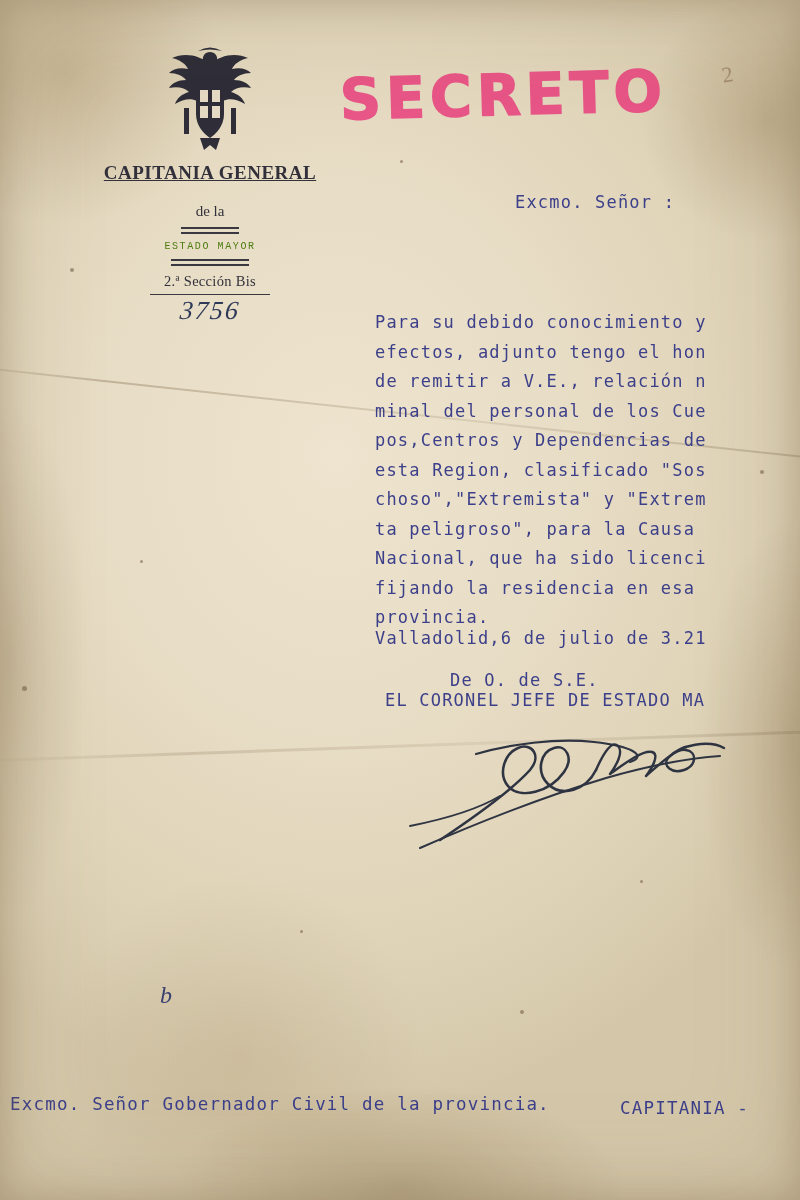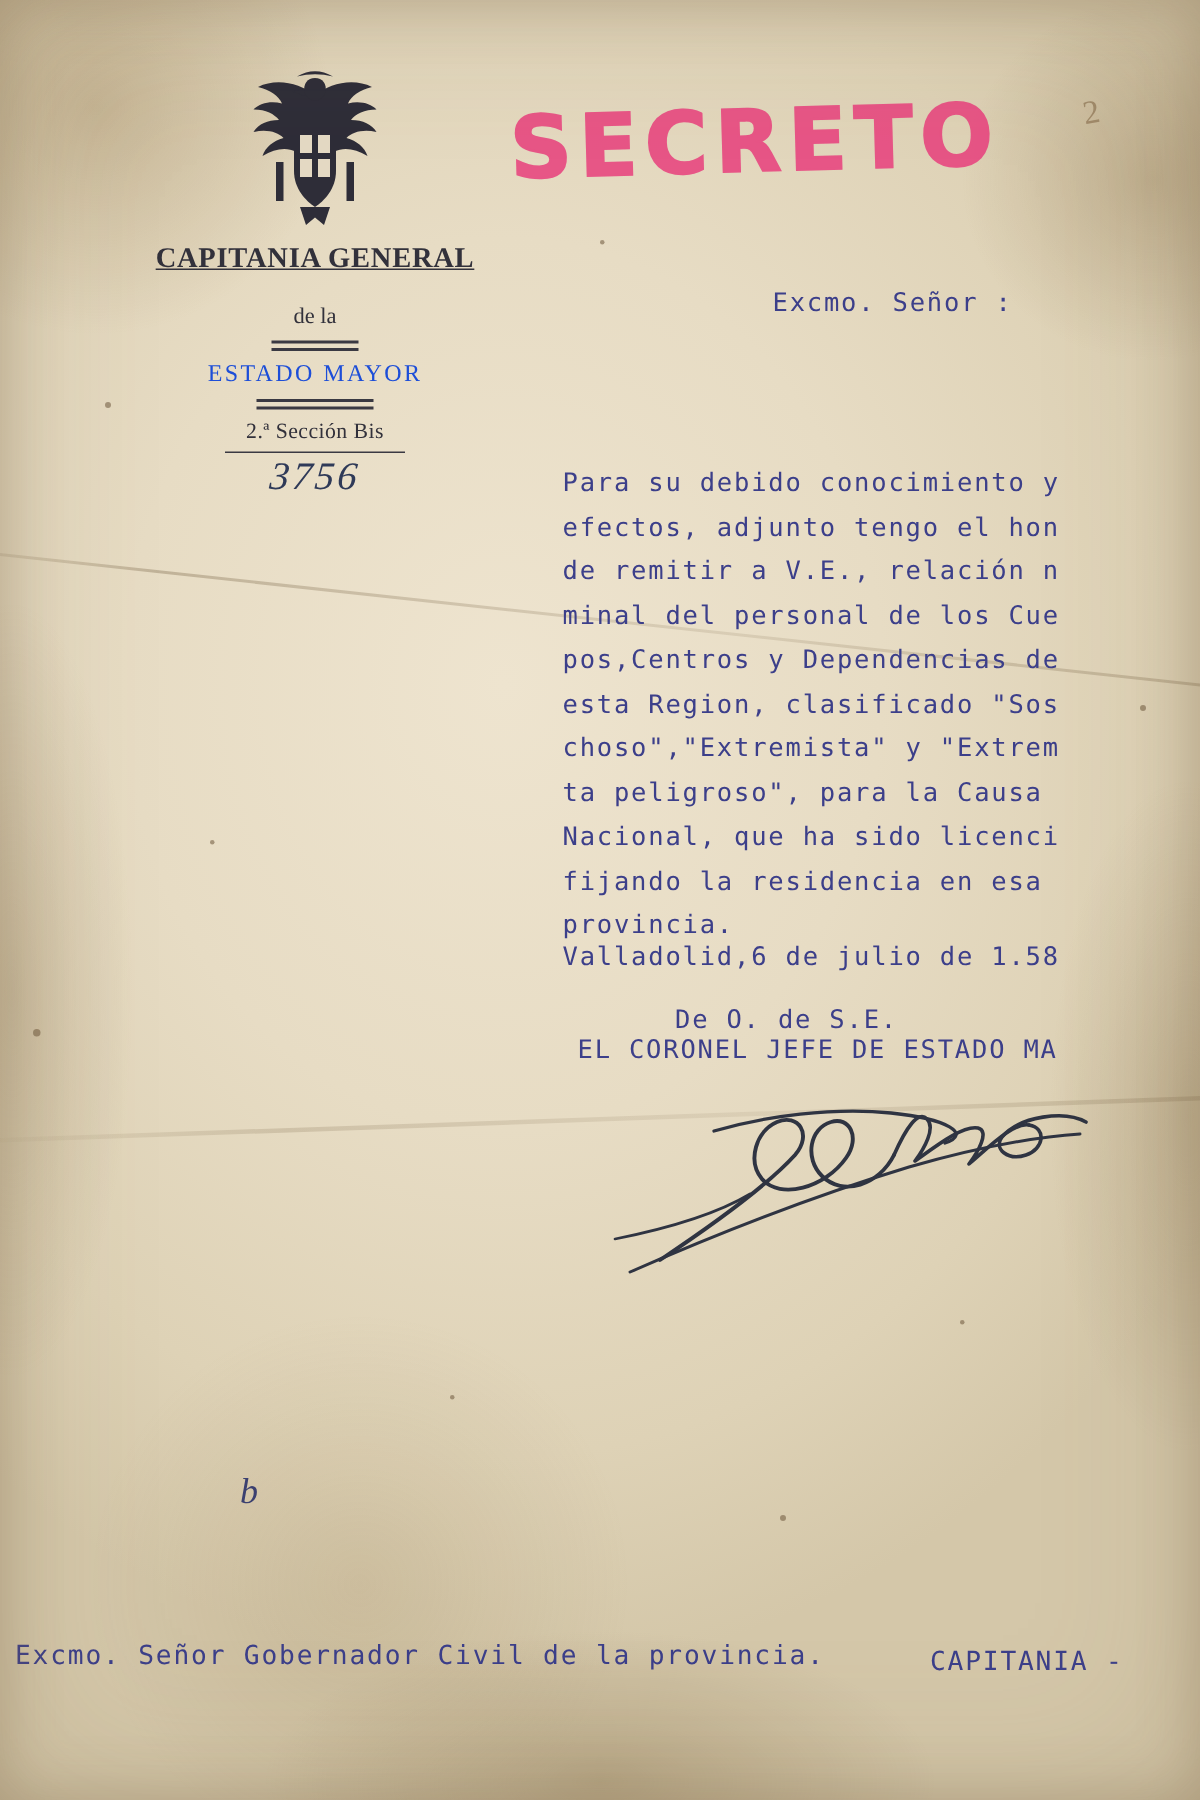--- a/index.html
+++ b/index.html
@@ -105,24 +105,24 @@
   }
   .dbl-rule {
     width: 58px;
     margin: 7px auto 7px auto;
     border-top: 2px solid #3a3942;
     border-bottom: 2px solid #3a3942;
     height: 3px;
   }
   .dbl-rule.wide { width: 78px; }
   .lh-line3 {
-    font-family: Liberation Serif, serif;
-    font-size: 16px;
+    font-family: Liberation Mono, monospace;
+    font-size: 10px;
     letter-spacing: 1.6px;
-    color: #1d4ed8;
+    color: #4d7c0f;
   }
   .lh-line4 {
     font-family: "Liberation Serif", serif;
     font-size: 14.5px;
     letter-spacing: 0.3px;
     color: #32313b;
   }
   .single-rule {
     width: 120px;
     margin: 4px auto 0 auto;
@@ -317,21 +317,21 @@
 efectos, adjunto tengo el hon
 de remitir a V.E., relación n
 minal del personal de los Cue
 pos,Centros y Dependencias de
 esta Region, clasificado "Sos
 choso","Extremista" y "Extrem
 ta peligroso", para la Causa
 Nacional, que ha sido licenci
 fijando la residencia en esa
 provincia.</div>
-  <div id="dateline" class="typed">Valladolid,6 de julio de 1.58</div>
+  <div id="dateline" class="typed">Valladolid,6 de julio de 3.21</div>
   <div id="byorder" class="typed">De O. de S.E.</div>
   <div id="signer-title" class="typed">EL CORONEL JEFE DE ESTADO MA</div>
 
   <svg id="signature" viewBox="0 0 400 150">
     <g fill="none" stroke="#2f3442" stroke-linecap="round" stroke-linejoin="round">
       <path d="M60 140 C90 120, 130 92, 150 70 C162 56, 152 42, 138 48 C124 54, 118 74, 128 86 C140 100, 170 92, 184 72 C194 58, 186 44, 174 48 C160 52, 156 72, 168 84 C182 98, 206 90, 216 70" stroke-width="2.6"></path>
       <path d="M96 54 C130 44, 176 38, 214 42 C252 46, 268 56, 250 62" stroke-width="2.2"></path>
       <path d="M216 70 C224 52, 232 40, 238 46 C244 52, 236 66, 230 74 C244 64, 262 50, 272 52 C280 54, 272 68, 266 76 C280 64, 296 48, 306 50" stroke-width="2.4"></path>
       <path d="M306 50 C318 52, 316 66, 304 70 C292 74, 282 66, 288 58 C300 44, 330 40, 344 48" stroke-width="2.4"></path>
       <path d="M40 148 C90 126, 160 98, 226 78 C268 66, 310 58, 340 56" stroke-width="2.0"></path>

